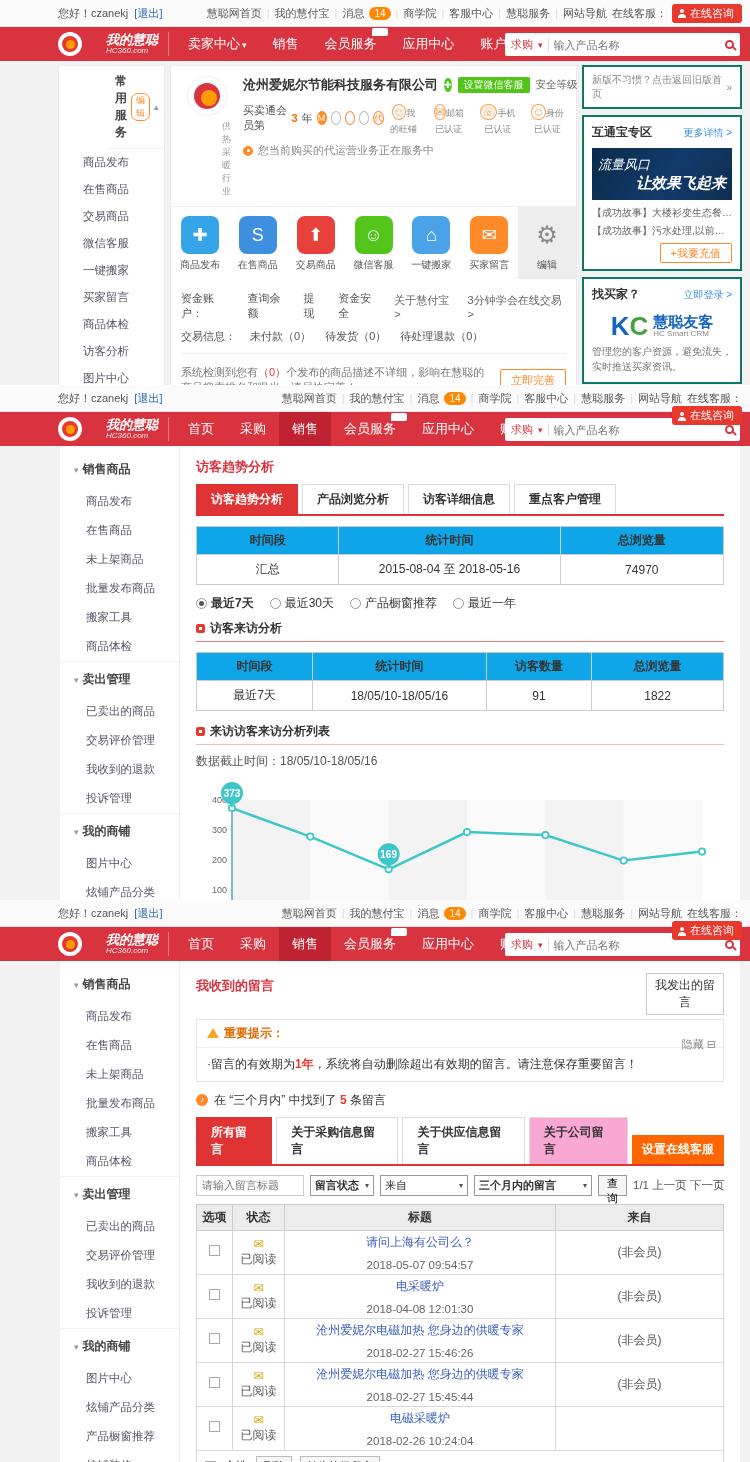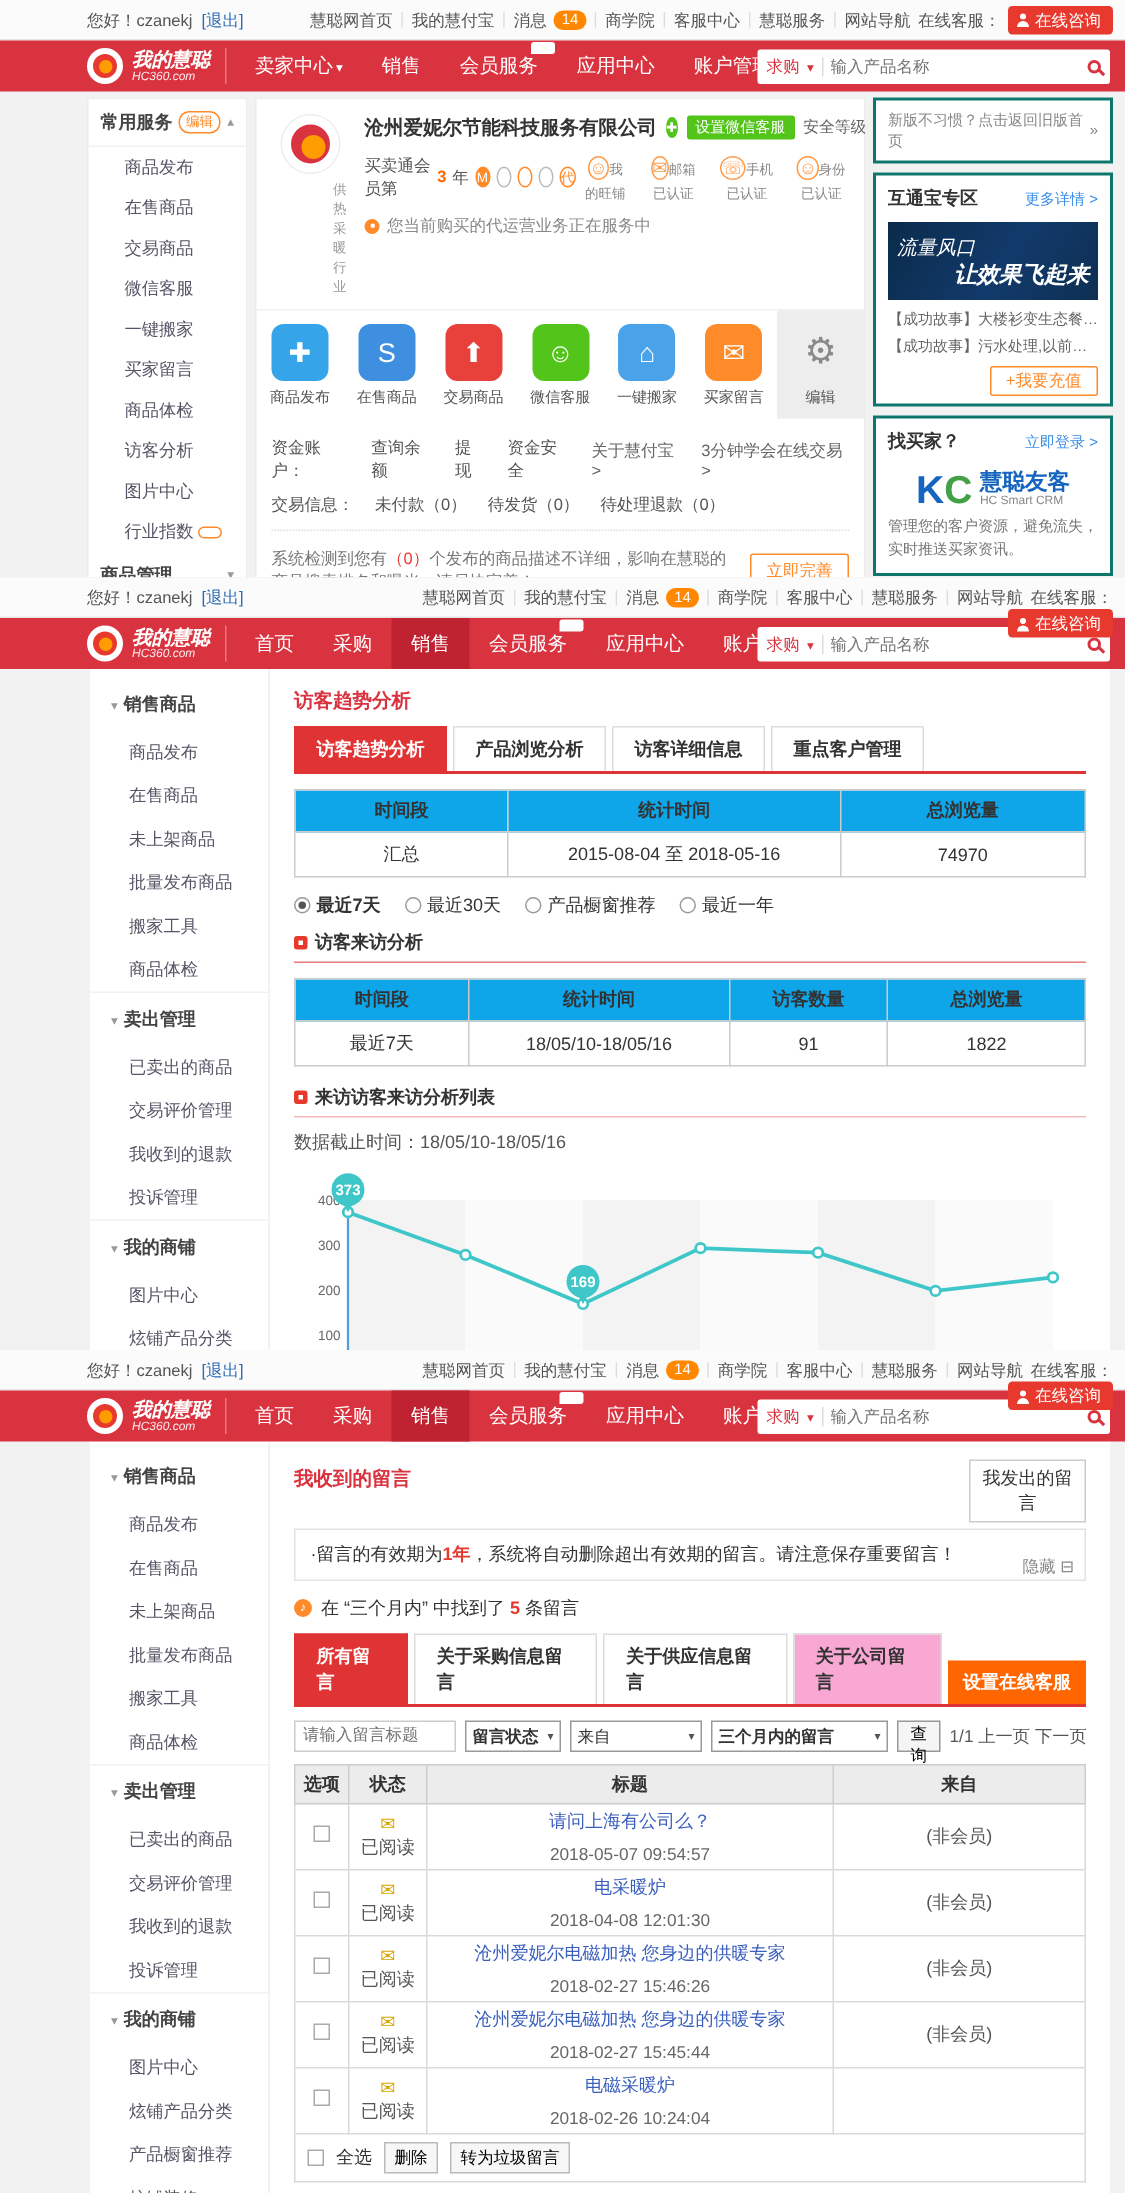--- a/index.html
+++ b/index.html
@@ -16,41 +16,41 @@
   .sep { color:#ddd; }
   .msg-badge { background:#ff8800; color:#fff; border-radius:8px; padding:0 5px; font-size:10px; line-height:13px; }
   .chat-pill { background:#e8392f; color:#fff; border-radius:3px; padding:2px 8px 2px 6px; display:flex; align-items:center; gap:4px; font-size:11px; cursor:pointer; }
   .chat-pill .person { width:8px; height:8px; position:relative; }
   .chat-pill .person::before { content:''; position:absolute; width:4px; height:4px; border-radius:50%; background:#fff; left:2px; top:0; }
   .chat-pill .person::after { content:''; position:absolute; width:8px; height:4px; border-radius:4px 4px 0 0; background:#fff; bottom:-1px; }
   .chat-abs { position:absolute; right:8px; top:21px; z-index:5; }
 
   
   .rednav { height:34px; background:#d9333f; display:flex; align-items:center; color:#fff; padding-left:58px; position:relative; }
-  .logo { display:flex; align-items:center; gap:6px; padding-right:10px; border-right:1px solid rgba(255,255,255,.35); margin-right:6px; }
+  .logo { display:flex; align-items:center; gap:24px; padding-right:10px; border-right:1px solid rgba(255,255,255,.35); margin-right:6px; }
   .flame { width:24px; height:24px; border-radius:50%; background:#fff; position:relative; flex:0 0 auto; }
   .flame::before { content:''; position:absolute; inset:4px; border-radius:50%; background:#e8392f; }
   .flame::after { content:''; position:absolute; width:9px; height:9px; border-radius:50%; background:#ff9c00; left:8px; top:8px; }
   .logo-txt b { display:block; font-size:13px; font-style:italic; line-height:13px; }
   .logo-txt i { display:block; font-size:8px; font-style:italic; opacity:.9; }
   .nav-item { padding:0 13px; line-height:34px; font-size:13px; cursor:pointer; position:relative; white-space:nowrap; }
   .nav-item.active { background:#bf2230; }
   .caret { font-size:9px; margin-left:2px; }
   .new-bub { position:absolute; top:1px; right:2px; width:16px; height:8px; background:#fff; border-radius:2px 2px 2px 0; }
   .navsearch { position:absolute; right:10px; top:6px; width:235px; height:23px; background:#fff; border-radius:2px; display:flex; align-items:center; padding:0 6px; gap:5px; }
   .navsearch .cat { color:#d9333f; font-size:11px; white-space:nowrap; cursor:pointer; }
   .navsearch .vline { width:1px; height:13px; background:#ddd; }
   .navsearch input { border:none; outline:none; flex:1; font-size:11px; min-width:10px; color:#333; }
   .mag { width:9px; height:9px; border:2px solid #d9333f; border-radius:50%; position:relative; flex:0 0 auto; cursor:pointer; }
   .mag::after { content:''; position:absolute; width:6px; height:2px; background:#d9333f; transform:rotate(45deg); right:-5px; bottom:-2px; }
 
   
   .body1 { display:flex; margin:4px 8px 0 58px; gap:5px; align-items:flex-start; }
   .side1 { width:107px; background:#fff; border:1px solid #ececec; flex:0 0 auto; }
-  .side1 .grp { padding:7px 8px; font-weight:bold; color:#444; border-bottom:1px solid #f2f2f2; display:flex; align-items:center; gap:4px; cursor:pointer; }
+  .side1 .grp { padding:7px 8px; font-weight:bold; color:#444; border-bottom:1px solid #f2f2f2; display:flex; align-items:center; gap:4px; cursor:pointer;margin-left:48px; }
   .edit-badge { border:1px solid #ff8a2a; color:#ff8a2a; border-radius:7px; font-size:9px; padding:0 4px; font-weight:normal; }
   .grp .arr { margin-left:auto; color:#999; font-size:9px; }
   .side1 .itm { padding:6px 0 6px 24px; color:#556; cursor:pointer; font-size:11.5px; display:flex; align-items:center; gap:3px; }
   .pill { width:16px; height:8px; border:1px solid #ff8a2a; border-radius:5px; display:inline-block; }
   .main1 { flex:1; background:#fff; border:1px solid #ececec; min-width:0; }
   .right1 { width:160px; flex:0 0 auto; }
 
   
   .comp { display:flex; padding:10px 10px 8px; gap:10px; }
   .comp-logo { width:52px; text-align:center; flex:0 0 auto; }
@@ -641,20 +641,24 @@
       <div class="it">炫铺装修</div>
 
     </aside>
     <main class="mainS" style="position:relative">
       <div class="s3-head">
         <div class="s3-title">我收到的留言</div>
         <div class="sent-btn">我发出的留言</div>
       </div>
       <div class="hide-link"><span>隐藏</span> ⊟</div>
       <div class="notice">
+        <div class="nt">
+            <span class="warn-ico"></span>
+            <span>重要提示：</span>
+          </div>
         <div class="nb"><span>·留言的有效期为</span><b>1年</b><span>，系统将自动删除超出有效期的留言。请注意保存重要留言！</span></div>
       </div>
       <div class="found">
         <span class="horn">♪</span>
         <span><span>在 “三个月内” 中找到了 </span><span class="n">5</span><span> 条留言</span></span>
       </div>
       <div class="tabs3row">
         <div class="t tabsS-t on" style="background:#e03434;color:#fff;border:1px solid #e03434;border-bottom:none;padding:6px 14px;font-weight:bold;cursor:pointer">所有留言</div>
         <div style="border:1px solid #ddd;border-bottom:none;background:#fff;padding:6px 14px;font-weight:bold;cursor:pointer">关于采购信息留言</div>
         <div style="border:1px solid #ddd;border-bottom:none;background:#fff;padding:6px 14px;font-weight:bold;cursor:pointer">关于供应信息留言</div>

